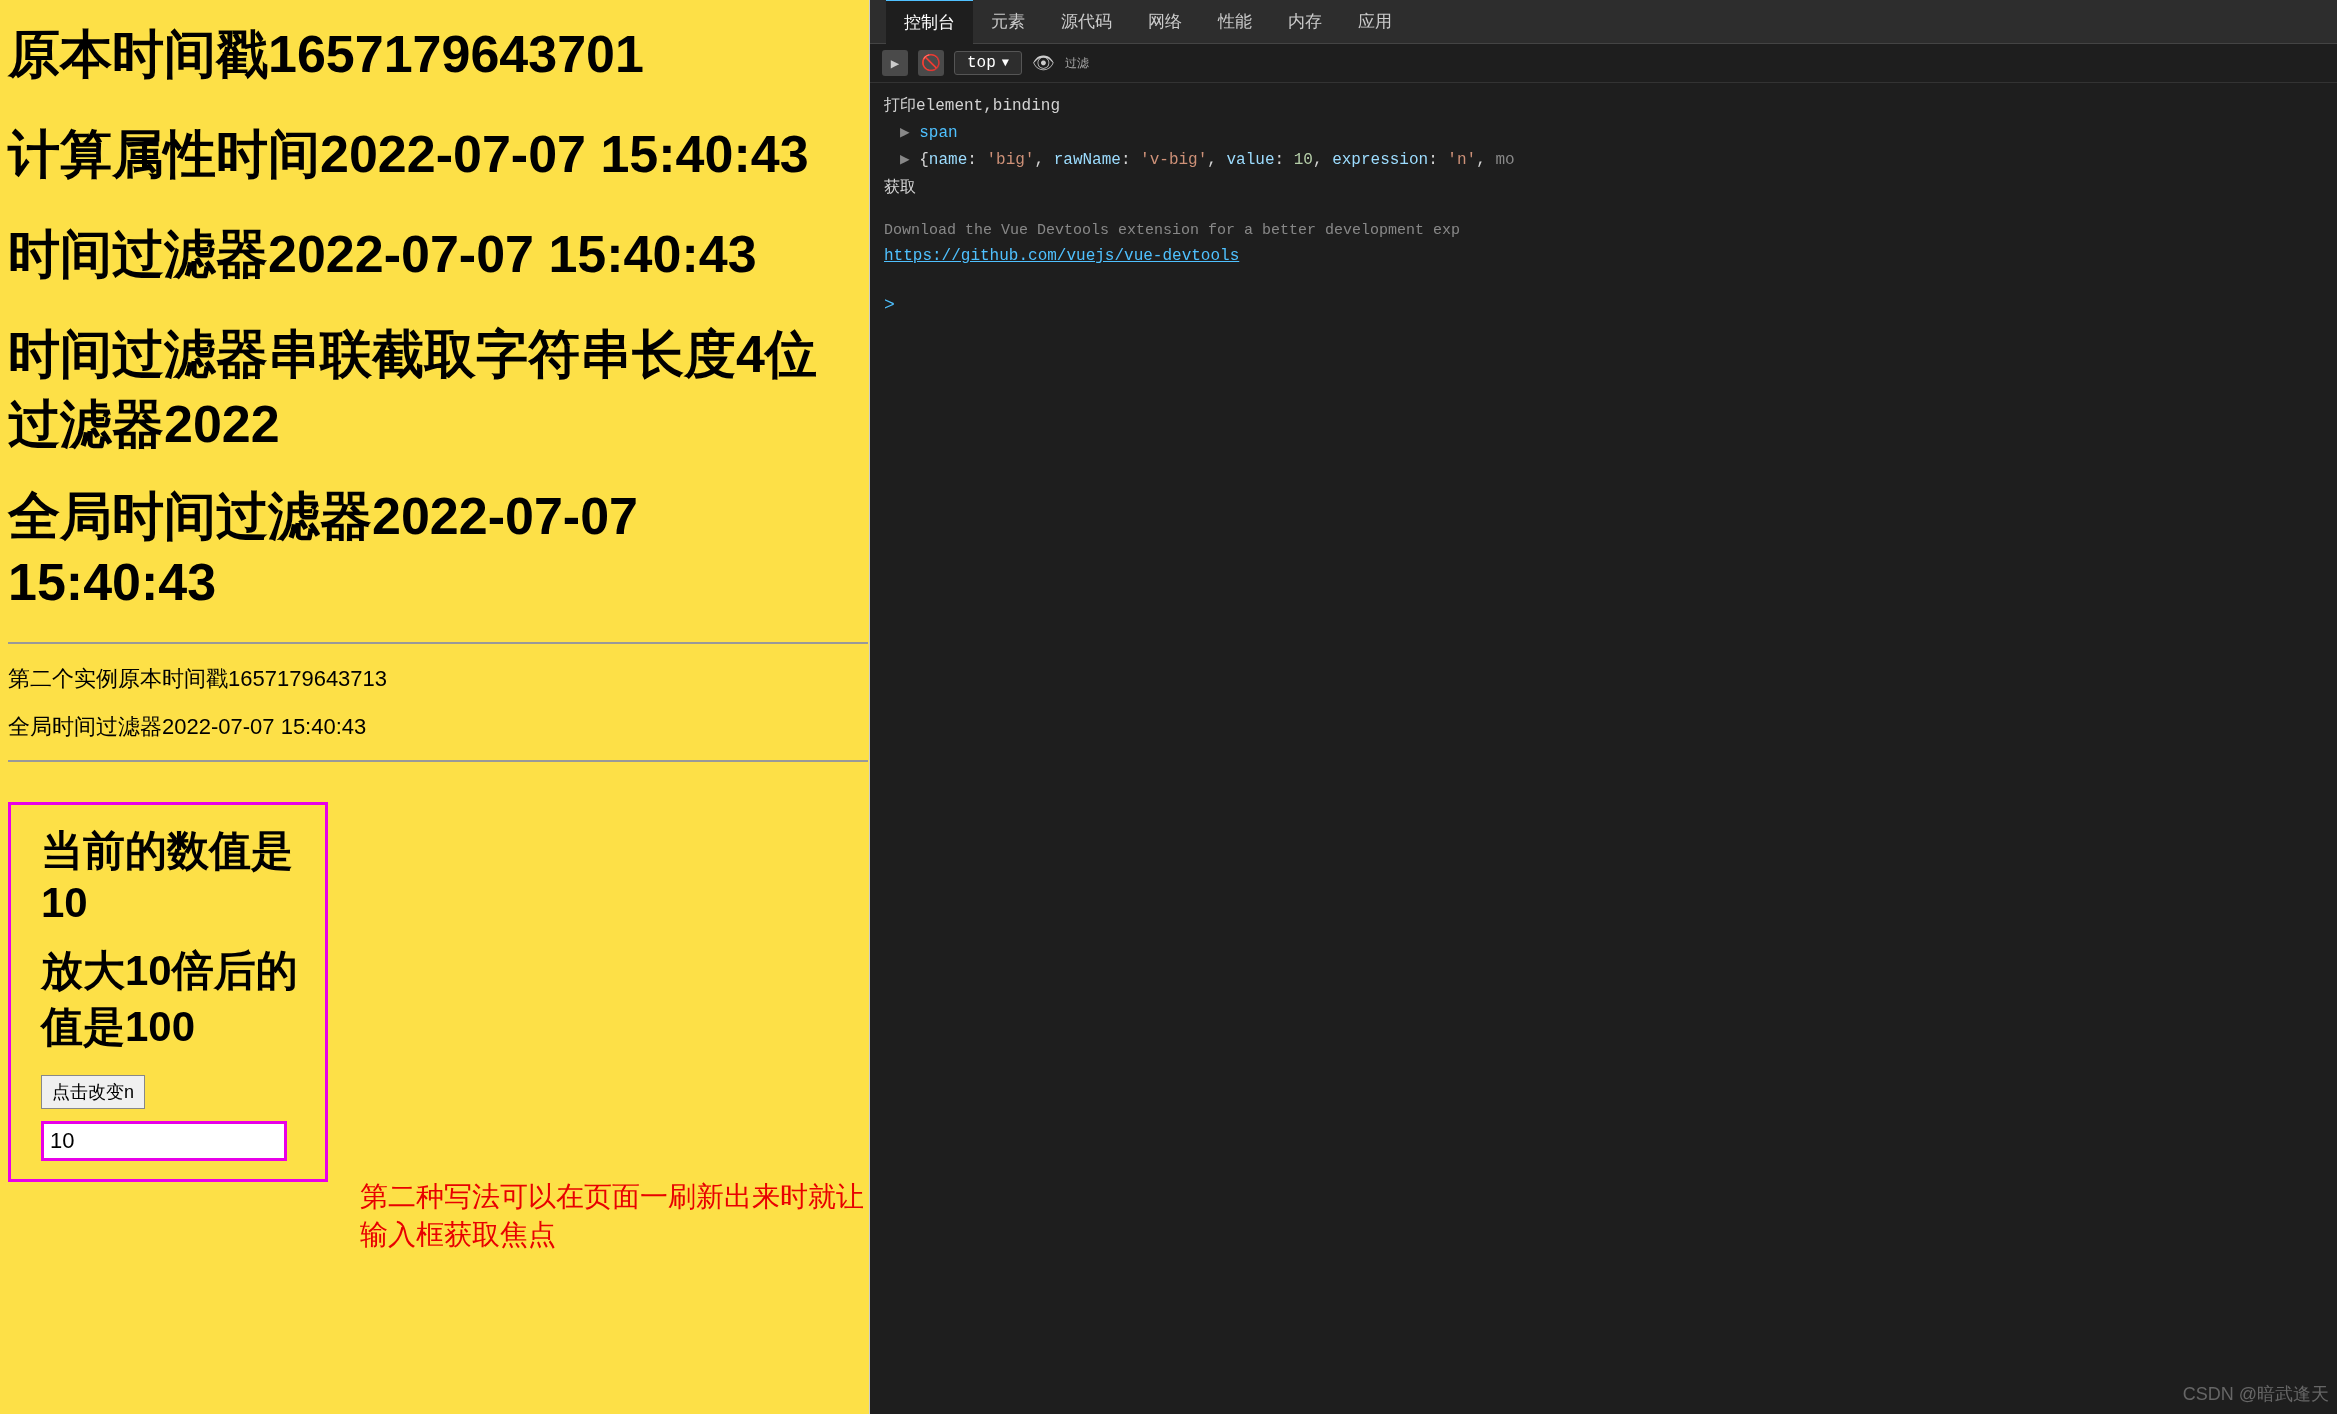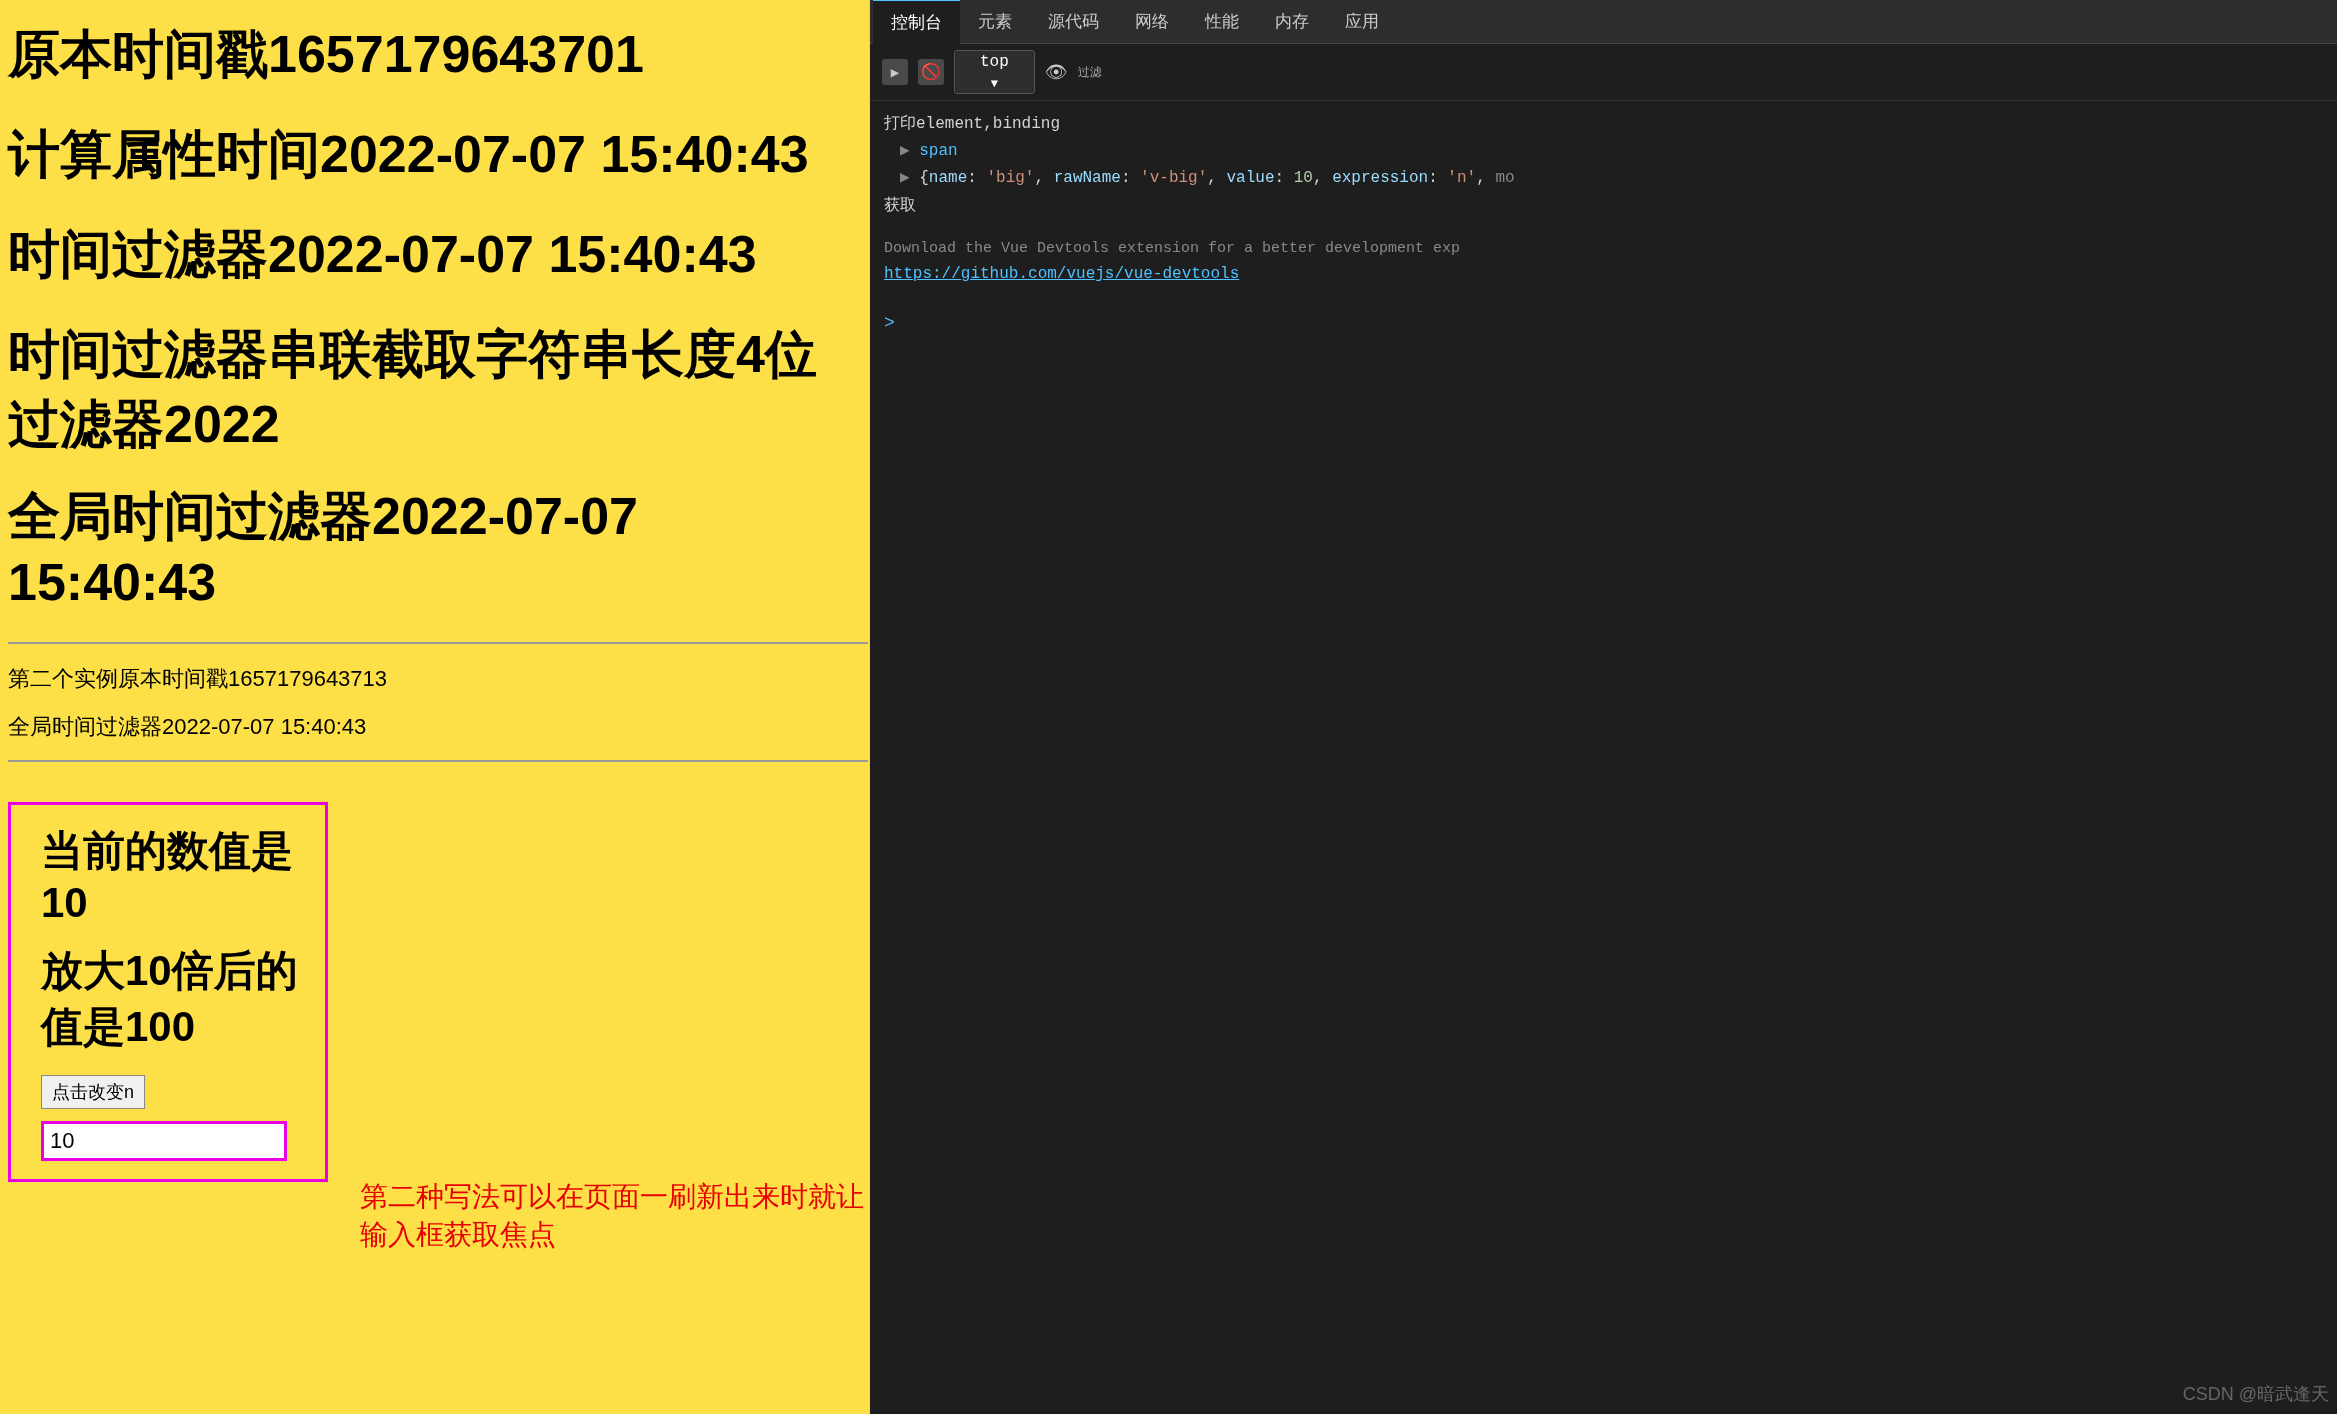--- a/index.html
+++ b/index.html
@@ -84,21 +84,21 @@
       font-size: 17px;
       display: flex;
       flex-direction: column;
     }
 
     .devtools-tabs {
       display: flex;
       background: #2d2d2d;
       border-bottom: 1px solid #444;
       align-items: center;
-      padding: 3px;
+      padding: 16px;
       height: 44px;
     }
 
     .tab-item {
       padding: 10px 18px;
       color: #ccc;
       font-size: 17px;
       cursor: pointer;
       font-family: Arial, sans-serif;
     }
@@ -127,26 +127,25 @@
       font-size: 14px;
       color: #ccc;
     }
 
     .toolbar-top {
       display: flex;
       align-items: center;
       background: #2d2d2d;
       border: 1px solid #555;
       border-radius: 3px;
-      padding: 2px 25px;
+      padding: 2px 12px;
       font-size: 16px;
       color: #fff;
       gap: 6px;
       cursor: pointer;
-      flex-direction: column;
     }
 
     .toolbar-eye {
       font-size: 18px;
       color: #ccc;
       cursor: pointer;
     }
 
     .filter-label {
       font-size: 12px;

